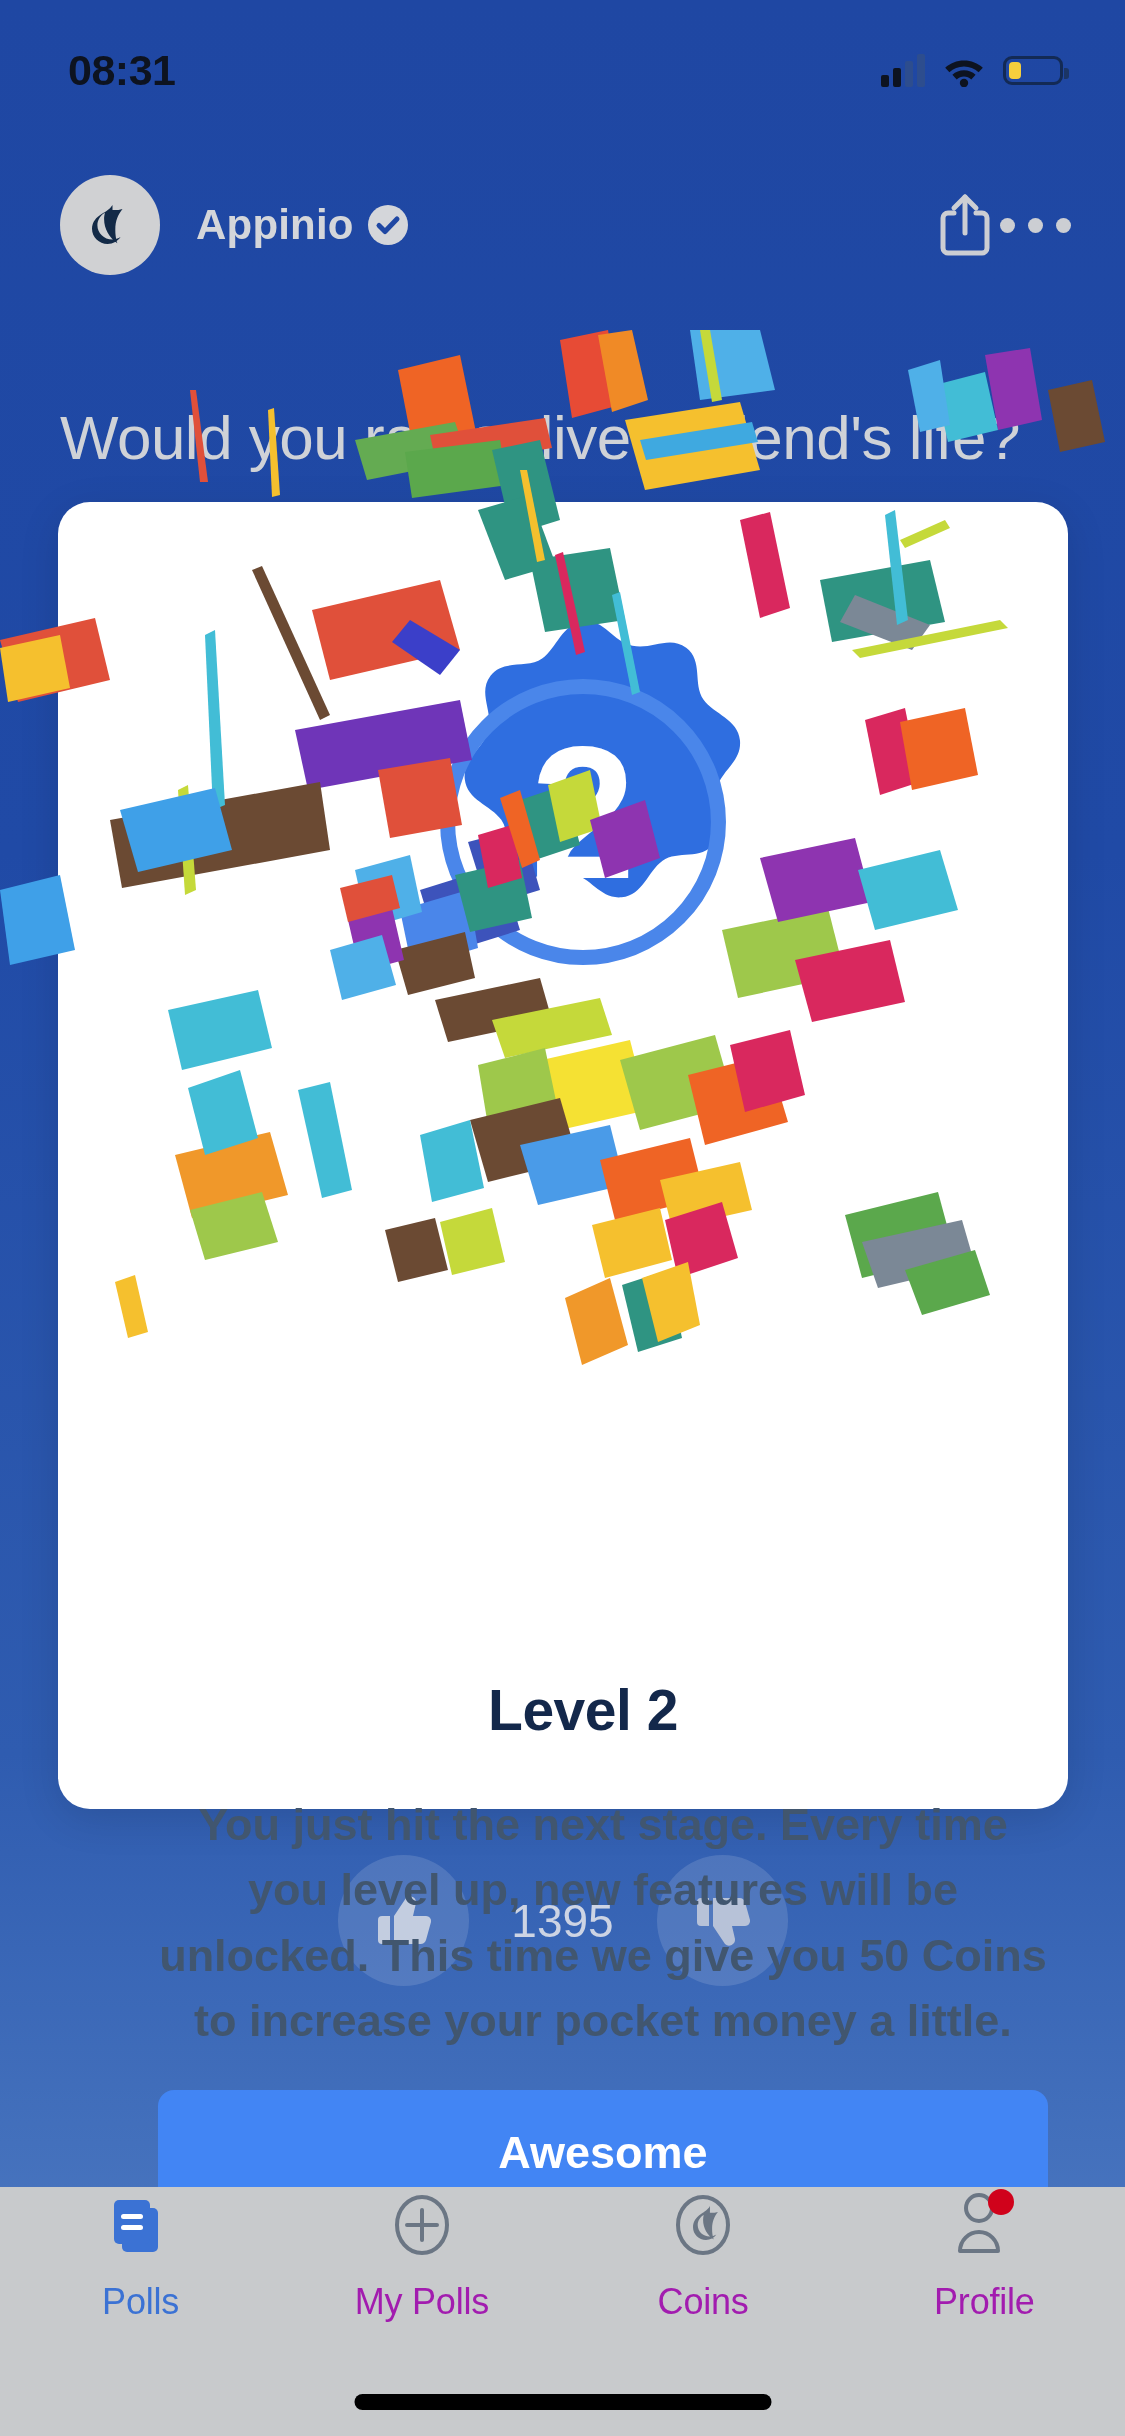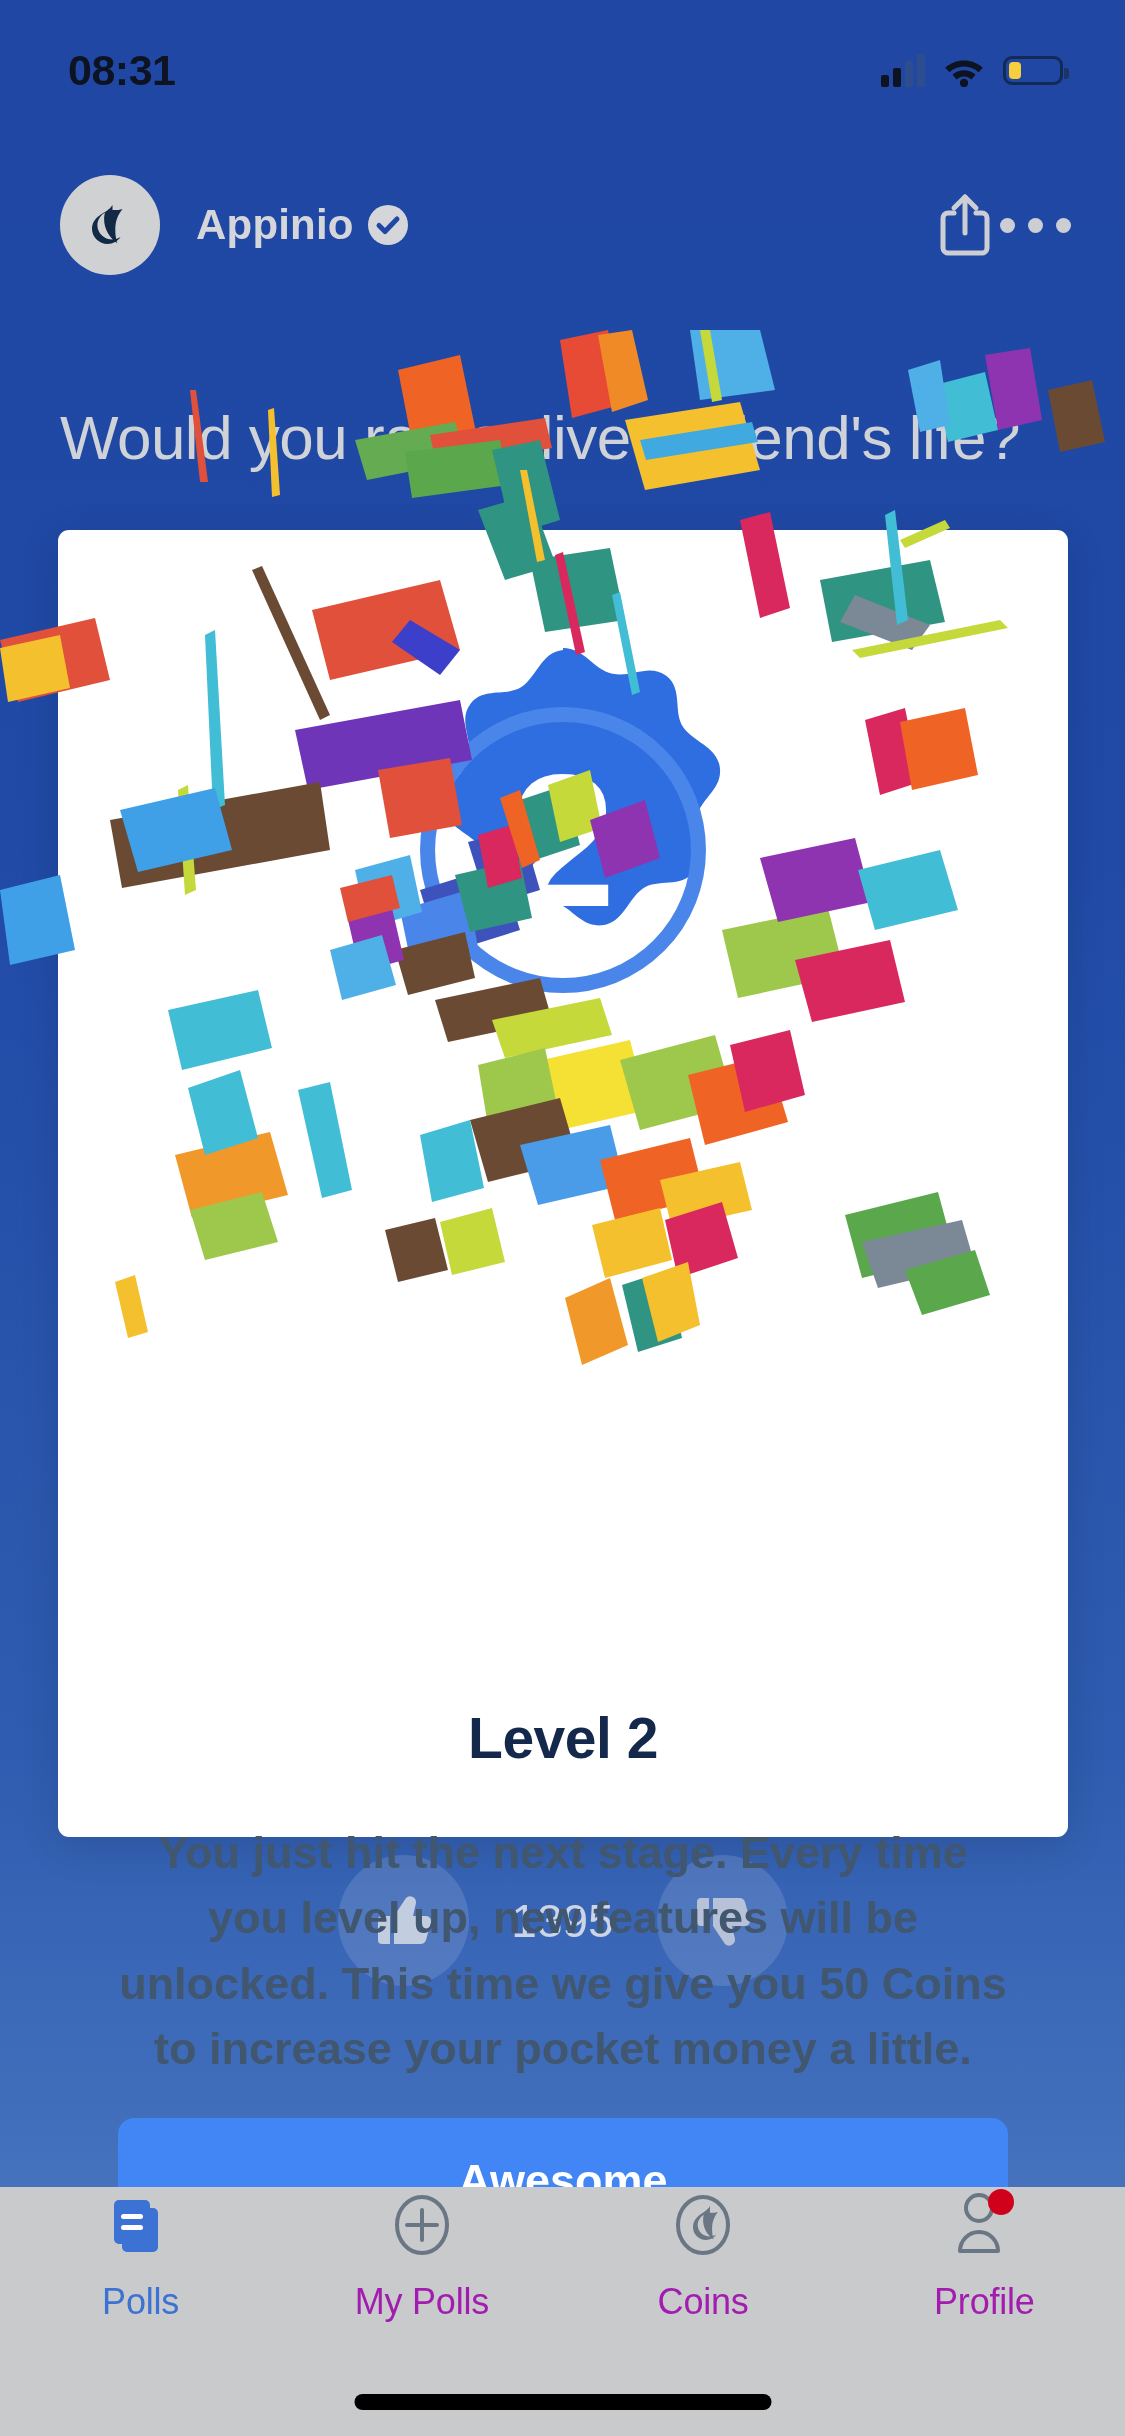--- a/index.html
+++ b/index.html
@@ -93,23 +93,24 @@
   .tab-icon { height:76px; display:flex; align-items:center; justify-content:center; position:relative; }
   .tab-label { font-size:36px; color:#a21caf; letter-spacing:-0.2px; }
   .tab.active .tab-label { color:#3b72d4; }
   .home-indicator {
     position:absolute; bottom:26px; left:50%; transform:translateX(-50%);
     width:417px; height:16px; border-radius:8px; background:#000;
   }
 
   
   .modal {
-    position:absolute; top:530px; left:58px; width:1010px; height:1307px;
-    background:#fff; border-radius:11px; overflow:visible;
+    position:absolute; top:502px; left:58px; width:1010px; height:1307px;
+    background:#fff; border-radius:32px; overflow:visible;
     box-shadow:0 10px 40px rgba(0,0,0,0.12);
+    padding-left:40px;
   }
   .modal-inner { position:relative; width:100%; height:100%; }
   .badge-wrap {
     position:absolute; top:40px; left:0; width:100%; height:560px;
     display:flex; align-items:center; justify-content:center;
   }
   .level-title {
     position:absolute; top:1175px; left:0; width:100%;
     text-align:center; font-size:57px; font-weight:700; color:#13284b;
     letter-spacing:-0.5px;

